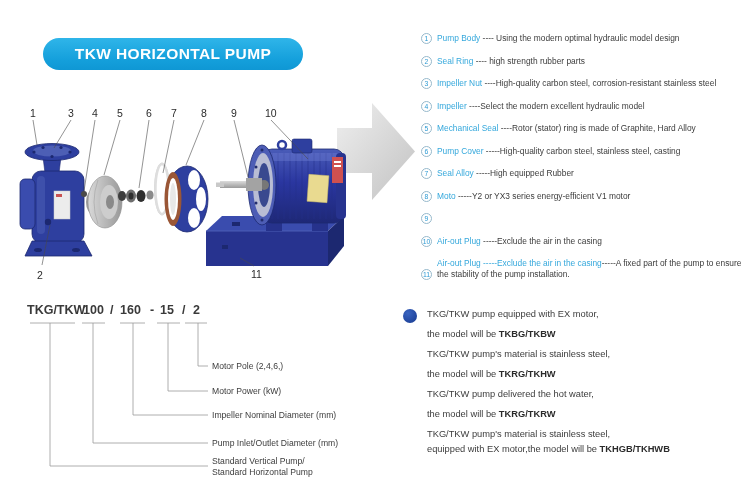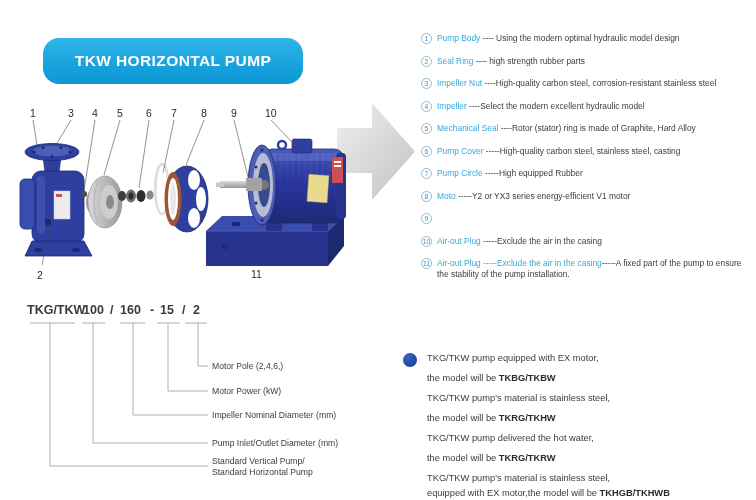--- a/index.html
+++ b/index.html
@@ -1,47 +1,47 @@
 <!DOCTYPE html>
 <html><head>
 <meta charset="utf-8">
 <style>
   html,body{margin:0;padding:0;background:#f2f2f2;}
   .page{position:relative;width:756px;height:500px;background:#ffffff;overflow:hidden;
         font-family:"Liberation Sans",sans-serif;}
 
   
-  .banner{position:absolute;left:43px;top:38px;width:260px;height:46px;border-radius:16px;
+  .banner{position:absolute;left:43px;top:38px;width:260px;height:32px;border-radius:16px;
           background:linear-gradient(180deg,#2fb5e9 0%,#149fdb 70%,#0f97d4 100%);
           color:#fff;font-weight:bold;font-size:15.5px;letter-spacing:.4px;
           display:flex;align-items:center;justify-content:center;}
 
   
   .diagram{position:absolute;left:10px;top:95px;}
 
   
   .parts-list{position:absolute;left:421px;top:33px;width:332px;}
-  .pl-item{display:flex;align-items:flex-start;margin-bottom:11.5px;}
+  .pl-item{display:flex;align-items:flex-end;margin-bottom:11.5px;}
   .badge{flex:0 0 auto;width:11px;height:11px;box-sizing:border-box;border:1px solid #96b9cc;
          border-radius:50%;color:#2d9ad4;font-size:6.8px;line-height:9.5px;text-align:center;
          margin-right:5px;}
   .pl-text{font-size:8.4px;line-height:11px;color:#3c3c3c;}
   .pname{color:#35a8dc;}
   .pdesc{color:#3c3c3c;white-space:pre;}
   .pl-item.wrap .pl-text{white-space:normal;}
   .pl-item.wrap .pdesc{white-space:pre-wrap;}
 
   
   .model-code{position:absolute;left:20px;top:298px;}
   .mc-token{font-weight:bold;font-size:12.5px;fill:#3a3a3a;}
   .mc-label{font-size:8.6px;fill:#3c3c3c;}
   .mc-line{stroke:#9a9a9a;stroke-width:.8;fill:none;}
 
   
-  .variants{position:absolute;left:400px;top:303px;width:330px;margin-top:44px;}
+  .variants{position:absolute;left:400px;top:303px;width:330px;}
   .bullet{position:absolute;left:3px;top:6px;width:14px;height:14px;border-radius:50%;
           background:radial-gradient(circle at 35% 30%,#3a64c0,#16398f);}
   .vlines{margin-left:27px;padding-top:4px;}
   .vline{font-size:9.3px;color:#3c3c3c;height:20px;line-height:14px;}
   .vline.tight{height:15px;}
   .vline b{color:#2b2b2b;}
 
   .co-num{font-size:10.5px;fill:#2b2b2b;}
   .leader{stroke:#4a4a4a;stroke-width:.6;fill:none;}
 </style>
@@ -227,21 +227,21 @@
     <div class="pl-item">
       <span class="badge">5</span>
       <span class="pl-text"><span class="pname">Mechanical Seal</span><span class="pdesc"> ----Rotor (stator) ring is made of Graphite, Hard Alloy</span></span>
     </div>
     <div class="pl-item">
       <span class="badge">6</span>
       <span class="pl-text"><span class="pname">Pump Cover</span><span class="pdesc"> -----High-quality carbon steel, stainless steel, casting</span></span>
     </div>
     <div class="pl-item">
       <span class="badge">7</span>
-      <span class="pl-text"><span class="pname">Pump Circle</span><span class="pdesc"> -----High equipped Rubber</span></span>
+      <span class="pl-text"><span class="pname">Seal Alloy</span><span class="pdesc"> -----High equipped Rubber</span></span>
     </div>
     <div class="pl-item">
       <span class="badge">8</span>
       <span class="pl-text"><span class="pname">Moto</span><span class="pdesc"> -----Y2 or YX3 series energy-efficient V1 motor</span></span>
     </div>
     <div class="pl-item">
       <span class="badge">9</span>
     </div>
     <div class="pl-item">
       <span class="badge">10</span>

